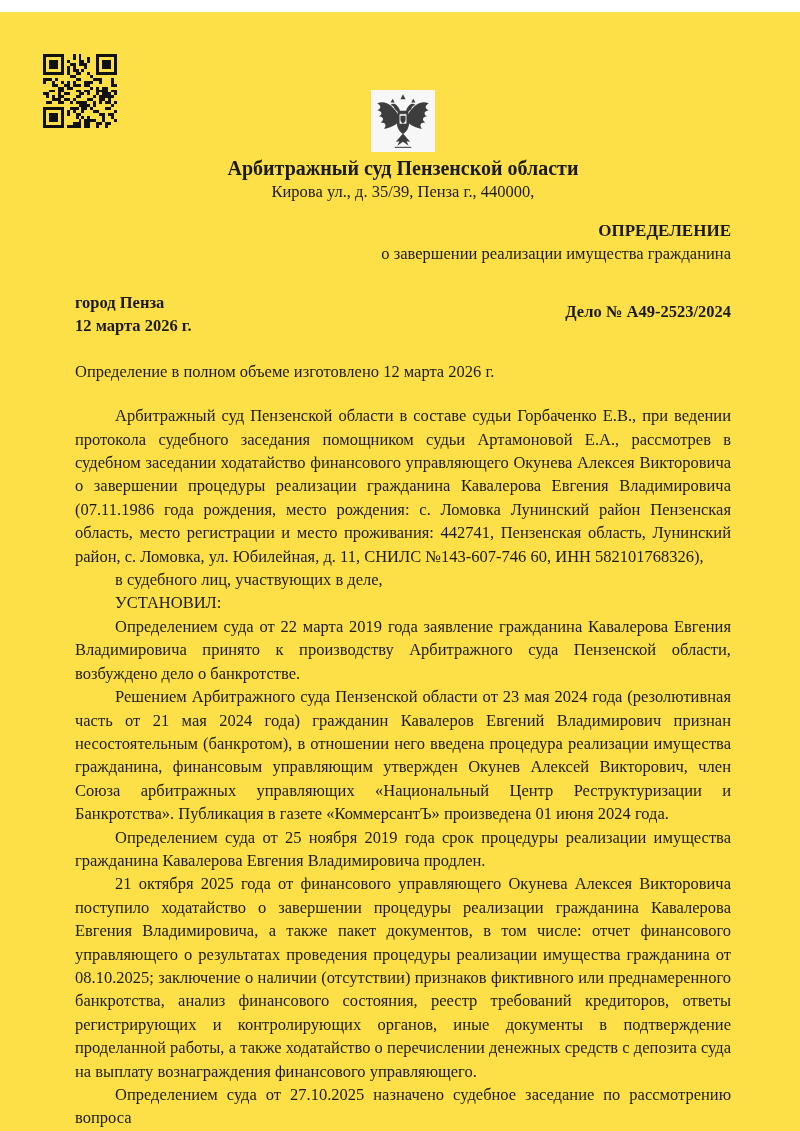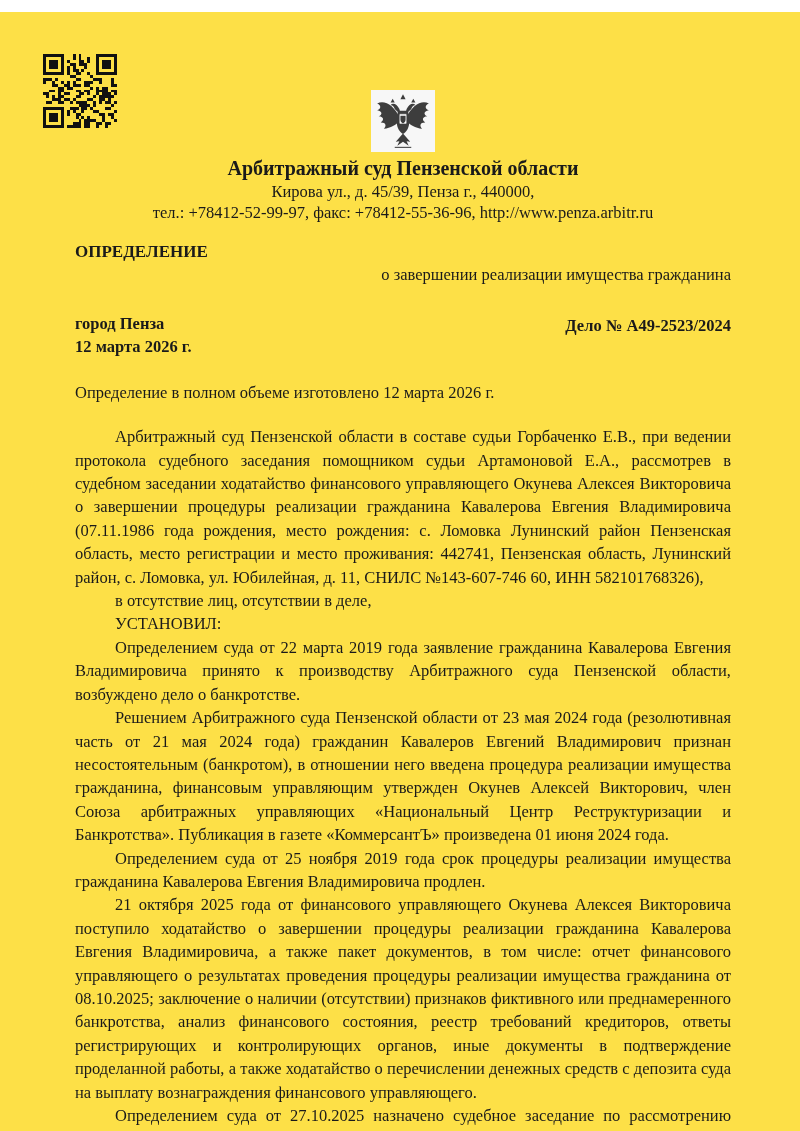--- a/index.html
+++ b/index.html
@@ -48,41 +48,41 @@
     font-weight: bold;
     line-height: 1.25;
   }
   .court-address, .court-contacts {
     text-align: center;
     font-size: 16.5px;
     line-height: 21px;
   }
   .doc-title {
     margin-top: 17px;
-    text-align: left;
+    text-align: right;
     font-size: 17px;
     font-weight: bold;
     line-height: 23px;
   }
   .doc-subtitle {
     text-align: right;
     font-size: 16.5px;
     line-height: 23px;
   }
   .case-line {
     margin-top: 26px;
     position: relative;
     font-size: 16.5px;
     line-height: 23.4px;
     font-weight: bold;
   }
   .case-number {
     position: absolute;
     right: 0;
-    top: 2px;
+    top: 9px;
   }
   .date-line {
     font-size: 16.5px;
     line-height: 23.4px;
     font-weight: bold;
   }
   .announce-block {
     margin-top: 22px;
     font-size: 16.5px;
     line-height: 23.4px;
@@ -336,39 +336,38 @@
             <rect x="44" y="106" width="32" height="2"></rect>
           </g>
 
           <rect x="52.5" y="42" width="15" height="20" rx="2" fill="#ffffff" stroke="#3d3d3d" stroke-width="1.5"></rect>
           <path d="M55,46 h10 v8 c0,4 -5,6.5 -5,6.5 c0,0 -5,-2.5 -5,-6.5 z" fill="#3d3d3d"></path>
         </svg>
       </span>
     </div>
 
     <div class="court-name">Арбитражный суд Пензенской области</div>
-    <div class="court-address">Кирова ул., д. 45/39, Пенза г., 440000,</div>
-    <div class="court-contacts">тел.: +78412-52-99-97, факс: +78412-55-36-96, http://www.penza.arbitr.ru</div>
+    <div class="court-address">Кирова ул., д. 35/39, Пенза г., 440000,</div>
 
     <div class="doc-title">ОПРЕДЕЛЕНИЕ</div>
     <div class="doc-subtitle">о завершении реализации имущества гражданина</div>
 
     <div class="case-line">
       <span>город Пенза</span>
       <span class="case-number">Дело № А49-2523/2024</span>
     </div>
     <div class="date-line">12 марта 2026 г.</div>
 
     <div class="announce-block">
       <div>Определение в полном объеме изготовлено 12 марта 2026 г.</div>
     </div>
 
     <div class="body-text">
       <p>Арбитражный суд Пензенской области в составе судьи Горбаченко Е.В., при ведении протокола судебного заседания помощником судьи Артамоновой Е.А., рассмотрев в судебном заседании ходатайство финансового управляющего Окунева Алексея Викторовича о завершении процедуры реализации гражданина Кавалерова Евгения Владимировича (07.11.1986 года рождения, место рождения: с. Ломовка Лунинский район Пензенская область, место регистрации и место проживания: 442741, Пензенская область, Лунинский район, с. Ломовка, ул. Юбилейная, д. 11, СНИЛС №143-607-746 60, ИНН 582101768326),</p>
-      <p>в отсутствие лиц, отсутствии в деле,</p>
+      <p>в судебного лиц, участвующих в деле,</p>
       <p class="heading-center">УСТАНОВИЛ:</p>
       <p>Определением суда от 22 марта 2019 года заявление гражданина Кавалерова Евгения Владимировича принято к производству Арбитражного суда Пензенской области, возбуждено дело о банкротстве.</p>
       <p>Решением Арбитражного суда Пензенской области от 23 мая 2024 года (резолютивная часть от 21 мая 2024 года) гражданин Кавалеров Евгений Владимирович признан несостоятельным (банкротом), в отношении него введена процедура реализации имущества гражданина, финансовым управляющим утвержден Окунев Алексей Викторович, член Союза арбитражных управляющих «Национальный Центр Реструктуризации и Банкротства». Публикация в газете «КоммерсантЪ» произведена 01 июня 2024 года.</p>
       <p>Определением суда от 25 ноября 2019 года срок процедуры реализации имущества гражданина Кавалерова Евгения Владимировича продлен.</p>
       <p>21 октября 2025 года от финансового управляющего Окунева Алексея Викторовича поступило ходатайство о завершении процедуры реализации гражданина Кавалерова Евгения Владимировича, а также пакет документов, в том числе: отчет финансового управляющего о результатах проведения процедуры реализации имущества гражданина от 08.10.2025; заключение о наличии (отсутствии) признаков фиктивного или преднамеренного банкротства, анализ финансового состояния, реестр требований кредиторов, ответы регистрирующих и контролирующих органов, иные документы в подтверждение проделанной работы, а также ходатайство о перечислении денежных средств с депозита суда на выплату вознаграждения финансового управляющего.</p>
       <p>Определением суда от 27.10.2025 назначено судебное заседание по рассмотрению вопроса</p>
     </div>
 
   </div>
 </div>

